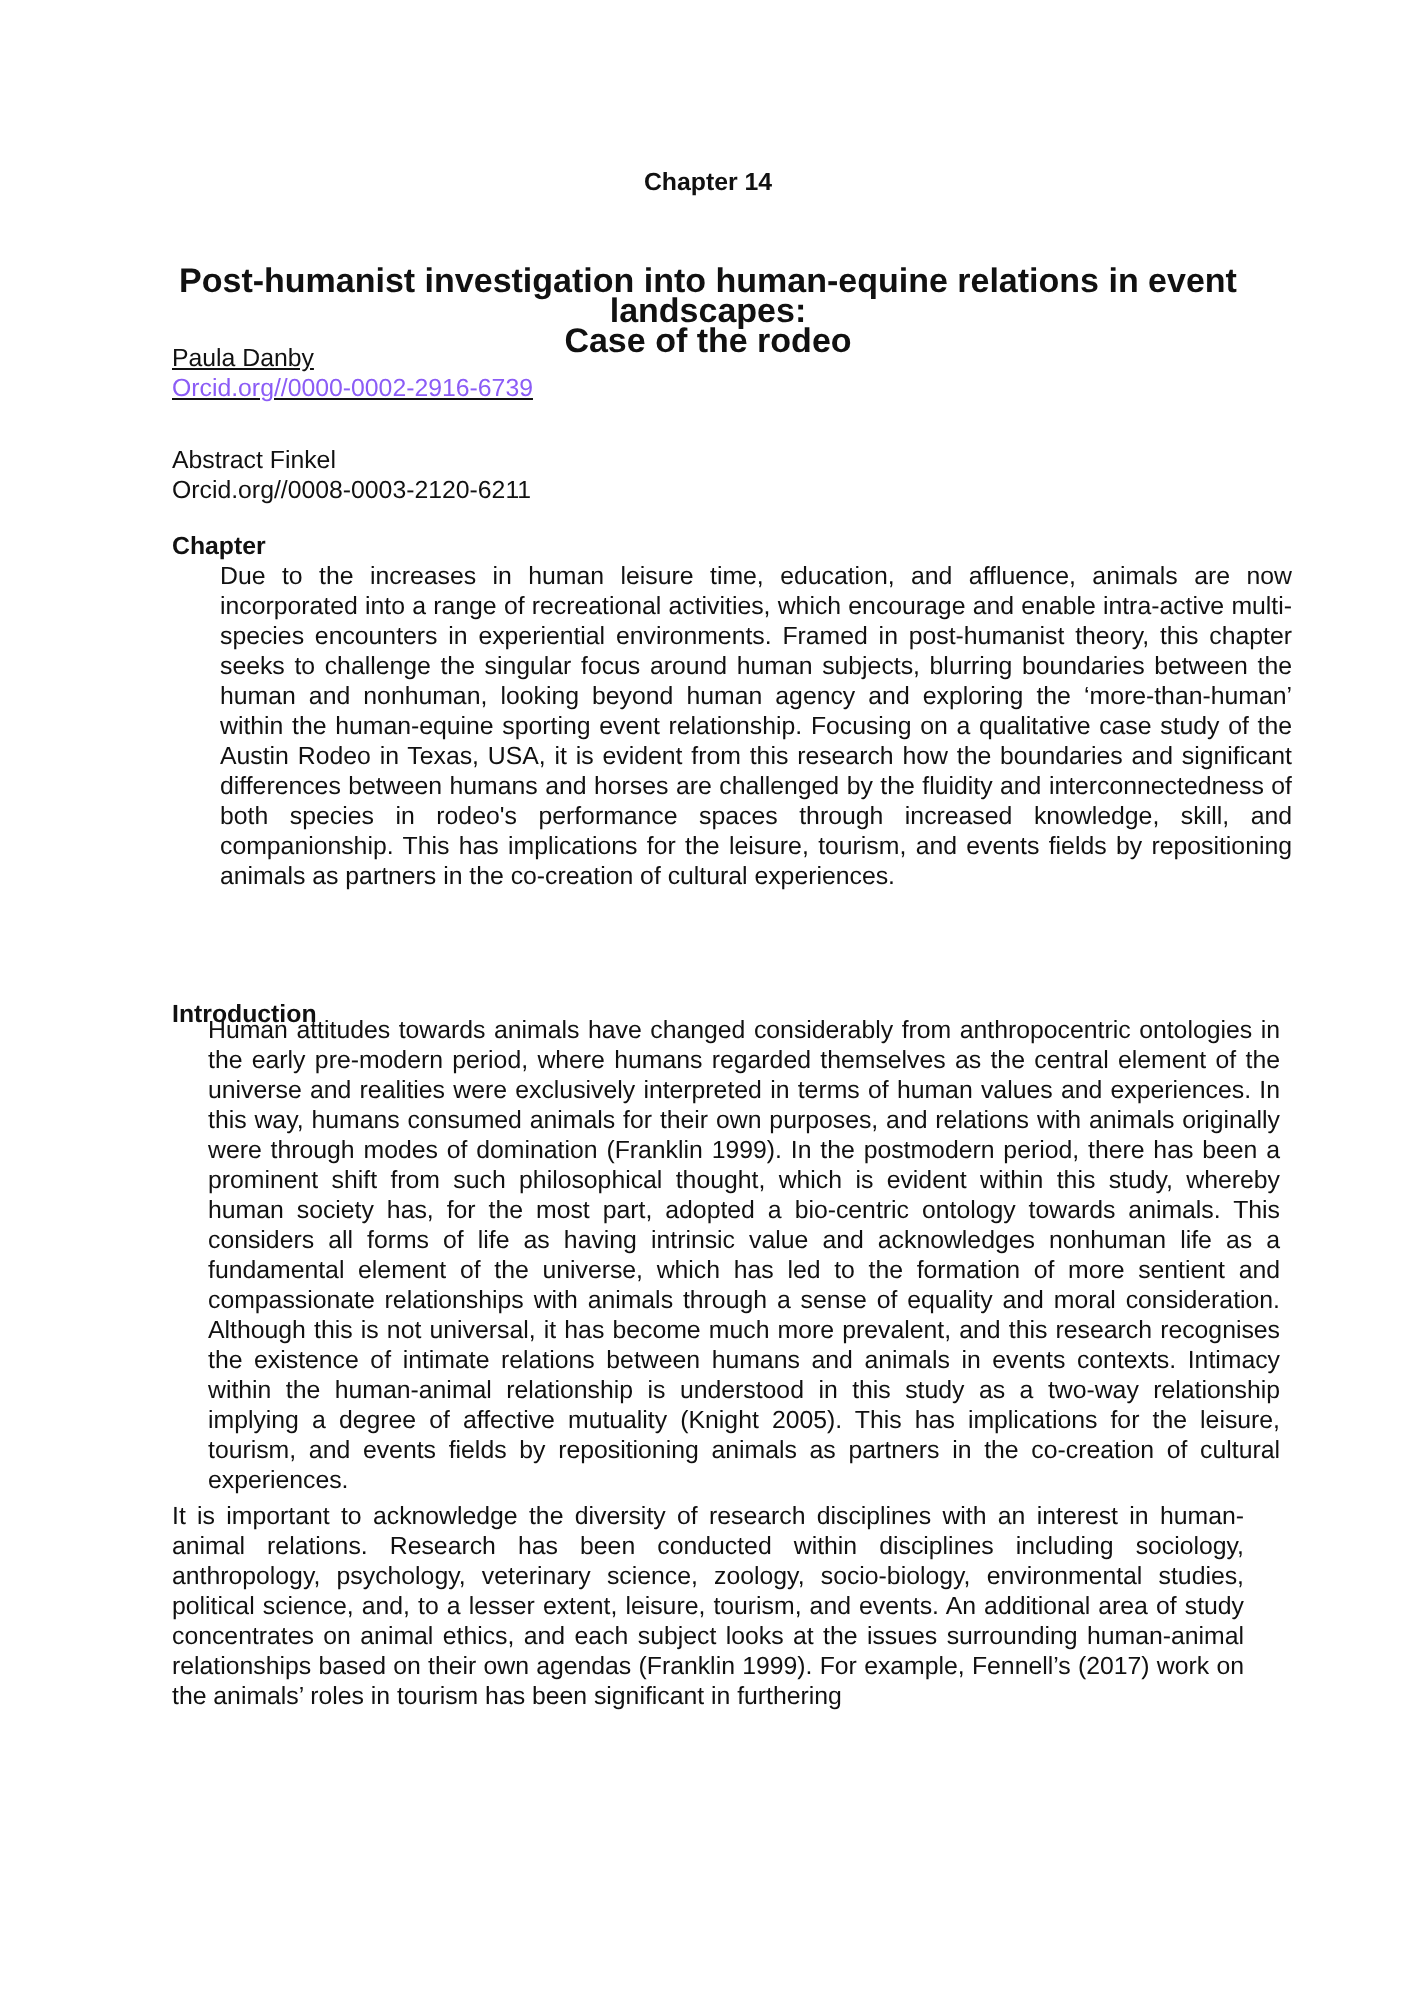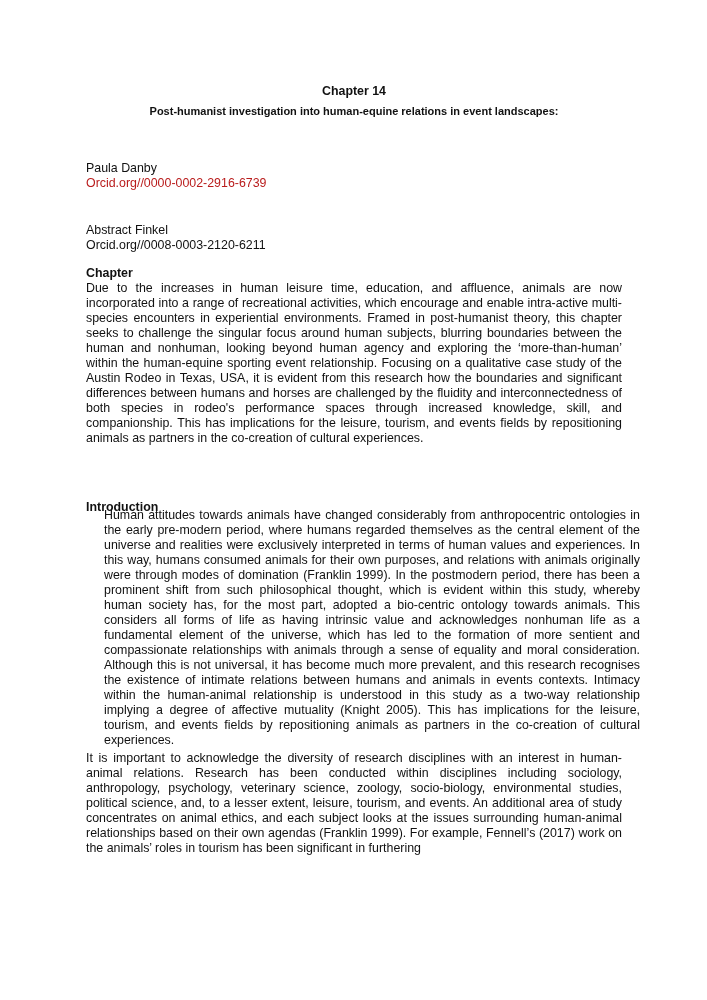--- a/index.html
+++ b/index.html
@@ -1,42 +1,43 @@
 <!DOCTYPE html>
 <html><head>
 <meta charset="utf-8">
 <style>
   html, body { margin: 0; padding: 0; background: #ffffff; }
   body { width: 707px; height: 1000px; position: relative; overflow: hidden;
          font-family: "Liberation Sans", "DejaVu Sans", sans-serif; color: #111; }
   .page { position: absolute; left: 86px; top: 0; width: 536px; }
   .chapter { position: absolute; top: 84px; left: 0; width: 536px; text-align: center;
              font-weight: bold; font-size: 12.4px; }
-  .title { position: absolute; top: 104px; left: 0; width: 536px; text-align: center;
-           font-weight: bold; font-size: 11px; line-height: 15px; }
+  .title { position: absolute; top: 133px; left: 0; width: 536px; text-align: center;
+           font-weight: bold; font-size: 17px; line-height: 15px; }
   .author { position: absolute; left: 0; font-size: 12.4px; line-height: 15px; }
-  .a1 { top: 161px; }
+  .a1 { top: 172px; text-decoration: underline; }
   .a2 { top: 223px; }
-  .orcid-gray { color: #b91c1c; }
+  .orcid-gray { color: #8b5cf6; }
   .heading { position: absolute; left: 0; font-weight: bold; font-size: 12.4px; }
   .h-abs { top: 266px; }
   .h-intro { top: 500px; }
   .para { position: absolute; left: 0; width: 536px; font-size: 12.4px; line-height: 15px;
           text-align: justify; }
-  .p-abs { top: 281px; }
+  .p-abs { top: 281px; margin-left: 24px; }
   .p1 { top: 508px; margin-left: 18px; }
   .p2 { top: 751px; }
 </style>
 </head>
 <body>
 
 <div class="page">
   <div class="chapter">Chapter 14</div>
   <div class="title">
     <div>Post-humanist investigation into human-equine relations in event landscapes:</div>
+    <div>Case of the rodeo</div>
   </div>
 
   <div class="author a1">
     <div>Paula Danby</div>
     <div class="orcid-gray">Orcid.org//0000-0002-2916-6739</div>
   </div>
   <div class="author a2">
     <div>Abstract Finkel</div>
     <div>Orcid.org//0008-0003-2120-6211</div>
   </div>

